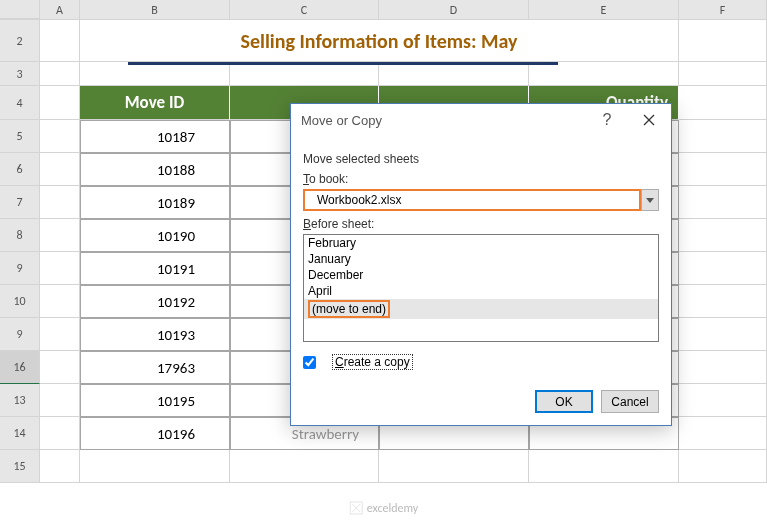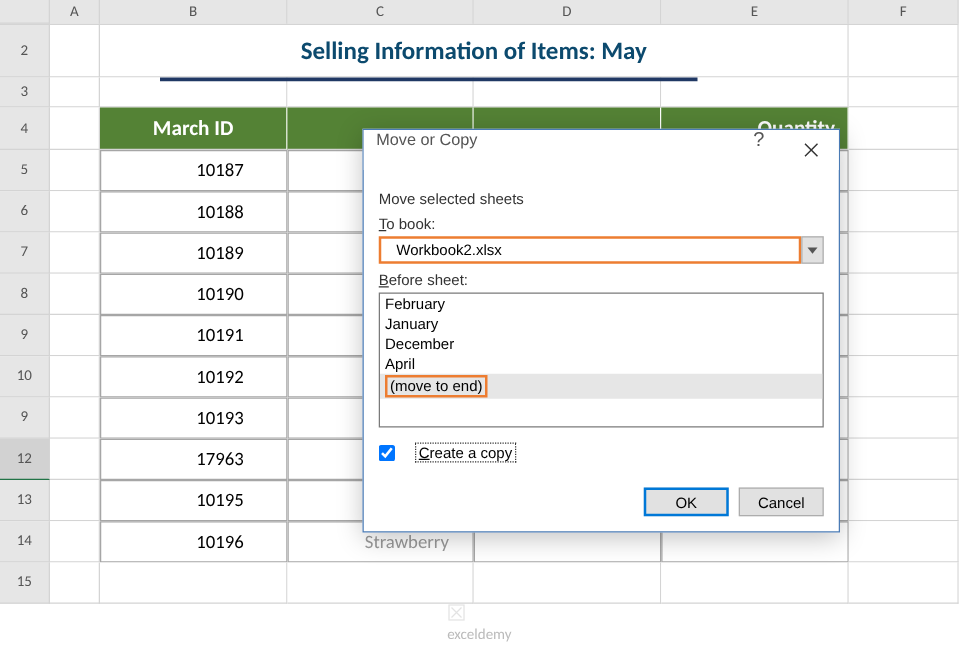--- a/index.html
+++ b/index.html
@@ -7,51 +7,51 @@
 
 .sheet { position: absolute; top: 0; left: 0; width: 767px; }
 .colheads { display: flex; height: 20px; background: #e6e6e6; border-bottom: 1px solid #d4d4d4; }
 .rowhead { width: 40px; background: #e6e6e6; border-right: 1px solid #d4d4d4; border-bottom: 1px solid #d4d4d4; display: flex; align-items: center; justify-content: center; font-size: 12px; color: #555; }
 .rowhead.sel { background: #d2d2d2; border-bottom: 1px solid #217346; }
 .ch { border-right: 1px solid #d4d4d4; display: flex; align-items: center; justify-content: center; font-size: 12px; color: #555; background: #e6e6e6; }
 .row { display: flex; height: 33px; }
 .cell { border-right: 1px solid #d4d4d4; border-bottom: 1px solid #d4d4d4; display: flex; align-items: center; justify-content: center; font-size: 15px; background: #fff; }
 .cA { width: 40px; } .cB { width: 150px; } .cC { width: 149px; } .cD { width: 150px; } .cE { width: 150px; } .cF { width: 88px; }
 
-.title { font-size: 20px; font-weight: bold; color: #0c4a6e; }
+.title { font-size: 20px; font-weight: bold; color: #a16207; }
 .underline { position: absolute; top: 62px; left: 128px; width: 430px; height: 3px; background: #203864; }
 
 .theader { background: #548235; color: #fff; font-weight: bold; font-size: 17px; border-right: 1px solid #fff !important; }
 .tcell { border: 1px solid #a6a6a6 !important; background: #fff; padding-left: 42px; }
 
 .dialog { position: absolute; top: 103px; left: 290px; width: 382px; background: #fff; border: 1px solid #4a7bb5; box-shadow: 0 4px 20px rgba(0,0,0,0.25); font-family: "Segoe UI", Tahoma, sans-serif; font-size: 12px; }
-.dlg-title { background: #fff; height: 32px; display: flex; padding: 0 0 0 10px; color: #555; }
+.dlg-title { background: #fff; height: 32px; display: flex; align-items: center; padding: 0 0 0 10px; color: #555; }
 .dlg-title-text { flex: 1; font-size: 13px; }
 .dlg-help { width: 40px; text-align: center; font-size: 16px; color: #555; cursor: pointer; }
 .dlg-close { width: 44px; height: 32px; display: flex; align-items: center; justify-content: center; font-size: 14px; color: #333; cursor: pointer; }
 .dlg-body { padding: 10px 12px 4px; }
 .dlg-label { margin: 6px 0 3px; color: #333; }
 .dlg-label u { text-decoration: underline; }
 .dlg-combo { display: flex; }
 .dlg-combo-input { flex: 1; border: 1px solid #7a7a7a; padding: 2px 4px; font-size: 12px; background: #fff; font-family: inherit; }
 .dlg-combo-btn { width: 18px; border: 1px solid #adadad; background: #e1e1e1; display: flex; align-items: center; justify-content: center; cursor: pointer; }
 .dlg-list { border: 1px solid #7a7a7a; height: 108px; overflow: hidden; background: #fff; }
 .dlg-list-item { padding: 1px 4px; font-size: 12px; cursor: pointer; }
 .dlg-list-item.sel { background: #e6e6e6; }
 .dlg-check { margin: 12px 0 6px; display: flex; align-items: center; gap: 16px; }
 .dlg-check input { width: 13px; height: 13px; }
 .dlg-check-label { border: 1px dotted #333; padding: 0 2px; }
 .dlg-btns { padding: 10px 12px 12px; display: flex; justify-content: flex-end; gap: 8px; }
-.dlg-btn { width: 68px; height: 23px; border: 1px solid #adadad; background: #e1e1e1; font-size: 12px; cursor: pointer; font-family: inherit; }
+.dlg-btn { width: 58px; height: 23px; border: 1px solid #adadad; background: #e1e1e1; font-size: 12px; cursor: pointer; font-family: inherit; }
 .dlg-btn.primary { border: 2px solid #0078d7; background: #e1e1e1; }
 
 .hl { border: 2px solid #ed7d31 !important; outline: none; padding-left: 12px; }
 .hl-item { display: inline-block; border: 2px solid #ed7d31; padding: 0 2px; }
 
-.watermark { position: absolute; bottom: 6px; left: 50%; transform: translateX(-50%); font-size: 12px; color: #bbb; display: flex; align-items: flex-start; gap: 4px; flex-direction: column; }
+.watermark { position: absolute; bottom: 6px; left: 50%; transform: translateX(-50%); font-size: 12px; color: #bbb; display: flex; align-items: flex-end; gap: 4px; }
 .watermark svg { opacity: 0.4; }
 
 .chev { width: 0; height: 0; border-left: 4px solid transparent; border-right: 4px solid transparent; border-top: 5px solid #555; }
 </style>
 </head>
 <body>
 
 <div class="sheet">
   <div class="colheads">
     <div class="rowhead"></div>
@@ -79,21 +79,21 @@
     <div class="cell cB"></div>
       <div class="cell cC"></div>
       <div class="cell cD"></div>
       <div class="cell cE"></div>
     <div class="cell cF"></div>
   </div>
 
   <div class="row" style="height:34px">
     <div class="rowhead">4</div>
     <div class="cell cA"></div>
-    <div class="cell cB theader">March ID</div>
+    <div class="cell cB theader">Move ID</div>
     <div class="cell cC theader"></div>
     <div class="cell cD theader"></div>
     <div class="cell cE theader" style="justify-content:flex-end;padding-right:10px">Quantity</div>
     <div class="cell cF"></div>
   </div>
 
   <div class="row">
       <div class="rowhead">5</div>
       <div class="cell cA"></div>
       <div class="cell cB tcell">10187</div>
@@ -150,21 +150,21 @@
   <div class="row">
       <div class="rowhead">9</div>
       <div class="cell cA"></div>
       <div class="cell cB tcell">10193</div>
       <div class="cell cC tcell"></div>
       <div class="cell cD tcell"></div>
       <div class="cell cE tcell"></div>
       <div class="cell cF"></div>
     </div>
   <div class="row">
-      <div class="rowhead sel">12</div>
+      <div class="rowhead sel">16</div>
       <div class="cell cA"></div>
       <div class="cell cB tcell">17963</div>
       <div class="cell cC tcell"></div>
       <div class="cell cD tcell"></div>
       <div class="cell cE tcell"></div>
       <div class="cell cF"></div>
     </div>
   <div class="row">
       <div class="rowhead">13</div>
       <div class="cell cA"></div>

